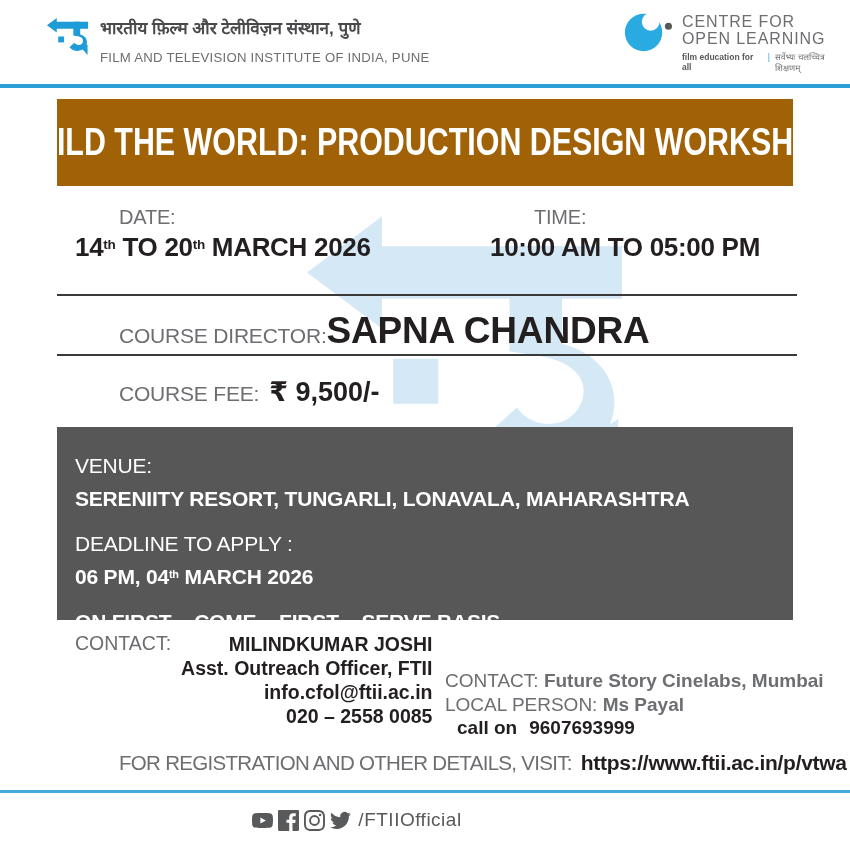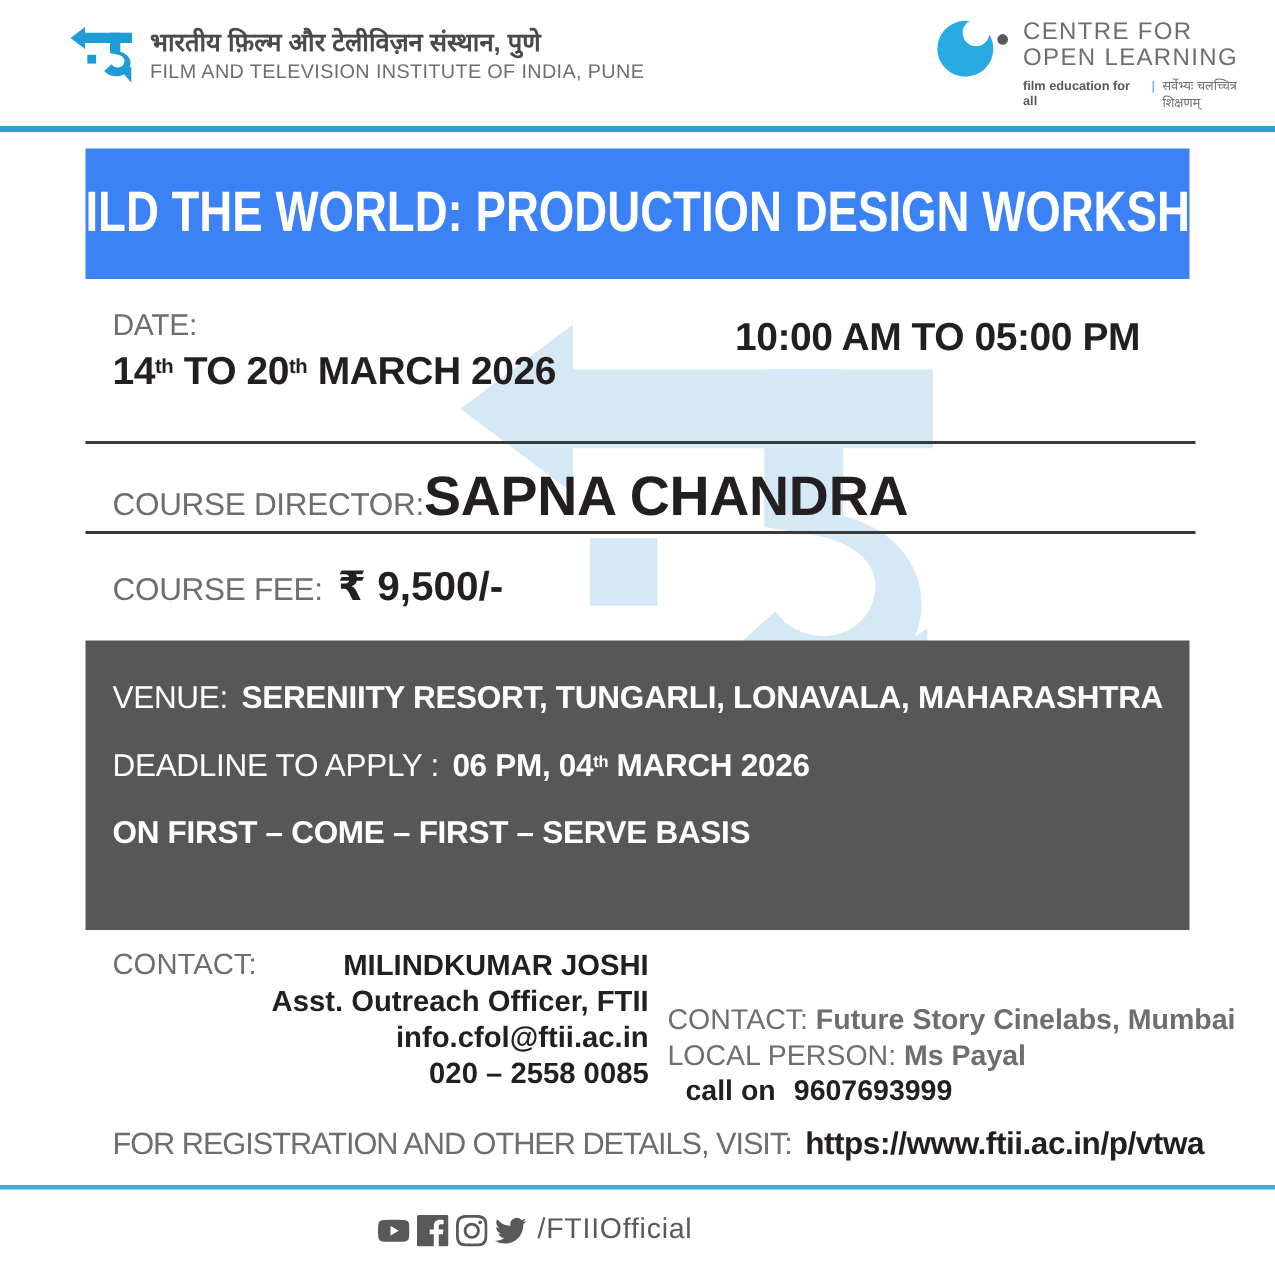--- a/index.html
+++ b/index.html
@@ -10,37 +10,37 @@
   }
   .abs{position:absolute;}
 
   
   .watermark{position:absolute; left:292px; top:190px; width:345px; height:345px; color:#D4E8F6; z-index:0;}
 
   
   .hdr-logo{left:45px; top:11px; width:45px; height:52px; color:#1E9CD8;}
   .hdr-names{left:100px; top:19px; line-height:1.15;}
   .hdr-hindi{font-size:17px; font-weight:700; color:#4A4A4C;}
-  .hdr-eng{font-size:13.2px; color:#6D6E71; letter-spacing:.25px; margin-top:1px;}
+  .hdr-eng{font-size:13.2px; color:#6D6E71; letter-spacing:.25px; margin-top:11px;}
   .col-logo{left:624px; top:9px; width:64px; height:47px;}
   .col-text{left:682px; top:13px;}
   .col-title{font-size:16px; color:#6D6E71; letter-spacing:.9px; line-height:17px;}
   .col-tag{margin-top:4px; font-size:8.5px; color:#6D6E71; display:flex; gap:5px; align-items:baseline;}
   .col-tag .bold{font-weight:700; color:#58595B;}
   .col-tag .sep{color:#29ABE2;}
   .rule-top{left:0; top:84px; width:850px; height:4px; background:#2C9FD6;}
   .rule-bottom{left:0; top:790px; width:850px; height:3px; background:#46A9DA;}
 
   
-  .banner{left:57px; top:99px; width:736px; height:87px; background:#3b82f6;
+  .banner{left:57px; top:99px; width:736px; height:87px; background:#a16207;
     display:flex; align-items:center; justify-content:center;}
   .banner h1{margin:0; color:#fff; font-size:38px; font-weight:700; white-space:nowrap;
     transform:scaleX(.8); transform-origin:center; letter-spacing:0;}
 
-  .label-gray{color:#6D6E71; letter-spacing:-.2px;}
+  .label-gray{color:#6D6E71; letter-spacing:-.2px;margin-left:44px;}
   .row{display:flex; align-items:baseline;}
 
   
   .date-block{left:75px; top:206px;}
   .time-block{left:490px; top:206px;}
   .sched-label{font-size:20px;}
   .sched-value{font-size:26px; font-weight:700; margin-top:3px; letter-spacing:-.3px; white-space:nowrap;}
   .sup{font-size:.52em; vertical-align:.55em;}
 
   .divider{left:57px; height:2px; background:#3A3A3A; width:740px;}
@@ -50,21 +50,21 @@
   .director-row{left:75px; top:310px; }
   .director-row .lbl{font-size:21px;}
   .director-row .val{font-size:37px; font-weight:700; letter-spacing:-.2px;}
   .fee-row{left:75px; top:376px; gap:10px;}
   .fee-row .lbl{font-size:21px;}
   .fee-row .val{font-size:27px; font-weight:700;}
 
   
   .venue-box{left:57px; top:427px; width:736px; height:193px; background:#575757;
     box-sizing:border-box; padding:27px 18px 0 18px; color:#fff;}
-  .venue-box .vrow{display:flex; align-items:baseline; gap:9px; margin-bottom:21px; white-space:nowrap;}
+  .venue-box .vrow{display:flex; align-items:baseline; gap:9px; margin-bottom:21px; white-space:nowrap;flex-direction:column;}
   .venue-box .vlbl{font-size:21px; font-weight:400; letter-spacing:-.2px;}
   .venue-box .vval{font-size:21px; font-weight:700; letter-spacing:-.2px;}
 
   
   .contact-left{left:75px; top:632px; display:flex; gap:10px;}
   .contact-left .clbl{font-size:19.5px; color:#6D6E71;}
   .contact-left .ccol{display:flex; flex-direction:column; line-height:24px; font-size:19.5px; font-weight:700;align-items:flex-end;}
   .contact-right{left:445px; top:669px; line-height:23.5px; font-size:19px; color:#6D6E71; white-space:nowrap;}
   .contact-right .bold-gray{font-weight:700;}
   .contact-right .dark{color:#231F20;}
@@ -128,20 +128,21 @@
 
   <div class="abs banner">
     <h1>BUILD THE WORLD: PRODUCTION DESIGN WORKSHOP</h1>
   </div>
 
   <div class="abs date-block">
     <div class="sched-label label-gray">DATE:</div>
     <div class="sched-value"><span>14</span><span class="sup">th</span><span> TO 20</span><span class="sup">th</span><span> MARCH 2026</span></div>
   </div>
   <div class="abs time-block">
+    <div class="sched-label label-gray">TIME:</div>
     <div class="sched-value">10:00 AM TO 05:00 PM</div>
   </div>
 
   <div class="abs divider d1"></div>
 
   <div class="abs row director-row">
     <span class="lbl label-gray">COURSE DIRECTOR:</span>
     <span class="val">SAPNA CHANDRA</span>
   </div>
 

